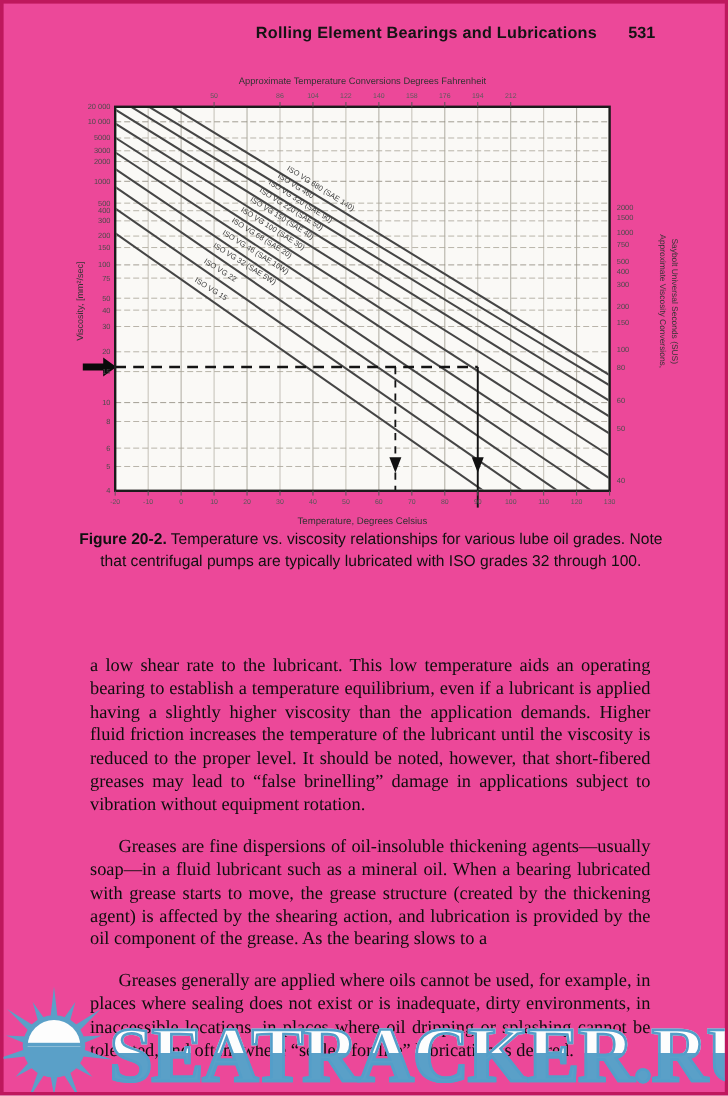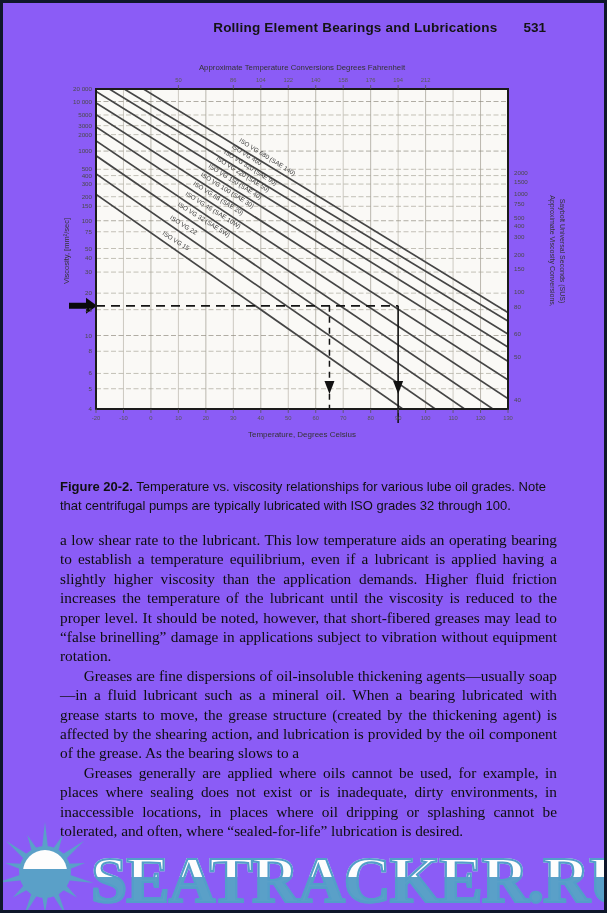--- a/index.html
+++ b/index.html
@@ -1,40 +1,40 @@
 <!DOCTYPE html>
 <html><head>
 <meta charset="utf-8">
 <style>
   html,body{margin:0;padding:0;background:#e8e8e8;}
   .page{
     position:relative; width:607px; height:913px; margin:0 auto;
-    background:#8b5cf6; border:3px solid #0f172a; box-sizing:border-box;
+    background:#ec4899; border:3px solid #be185d; box-sizing:border-box;
     overflow:hidden; font-family:"Liberation Sans",sans-serif;
   }
   .header{
     position:absolute; top:17px; left:55px; right:58px;
     display:flex; justify-content:flex-end; align-items:baseline; gap:26px;
     color:#141414;
   }
   .header .title{font-size:13.5px; font-weight:600; letter-spacing:.2px;}
   .header .pnum{font-size:13.5px; font-weight:700;}
   .chart-wrap{position:absolute; top:58px; left:58px; width:540px; height:394px;}
   .chart-wrap svg{display:block;}
   .caption{
-    position:absolute; top:474px; left:57px; width:498px;
-    font-size:13px; line-height:19px; color:#101010; text-align:left;
+    position:absolute; top:436px; left:57px; width:498px;
+    font-size:13px; line-height:19px; color:#101010; text-align:center;
   }
   .caption b{font-weight:700;}
   .bodytext{
     position:absolute; top:527px; left:57px; width:497px;
     font-family:"Liberation Serif",serif; font-size:15.3px; line-height:19.4px;
     color:#0e0e0e; text-align:justify;
   }
-  .bodytext p{margin:0;}
+  .bodytext p{margin:15px;}
   .bodytext p.ind{text-indent:1.55em;}
   .watermark{position:absolute; left:0; right:0; bottom:0; height:64px;}
   .wm-text{
     position:absolute; left:88px; bottom:-8px; white-space:nowrap;
     font-family:"Liberation Serif",serif; font-weight:700; font-size:65px;
     letter-spacing:-1px;
     background:linear-gradient(to bottom,#fdfdfd 0%,#fdfdfd 46%,#5aa0c8 46%,#5aa0c8 100%);
     -webkit-background-clip:text; background-clip:text; color:transparent;
     -webkit-text-stroke:2.2px #539ec9;
   }

